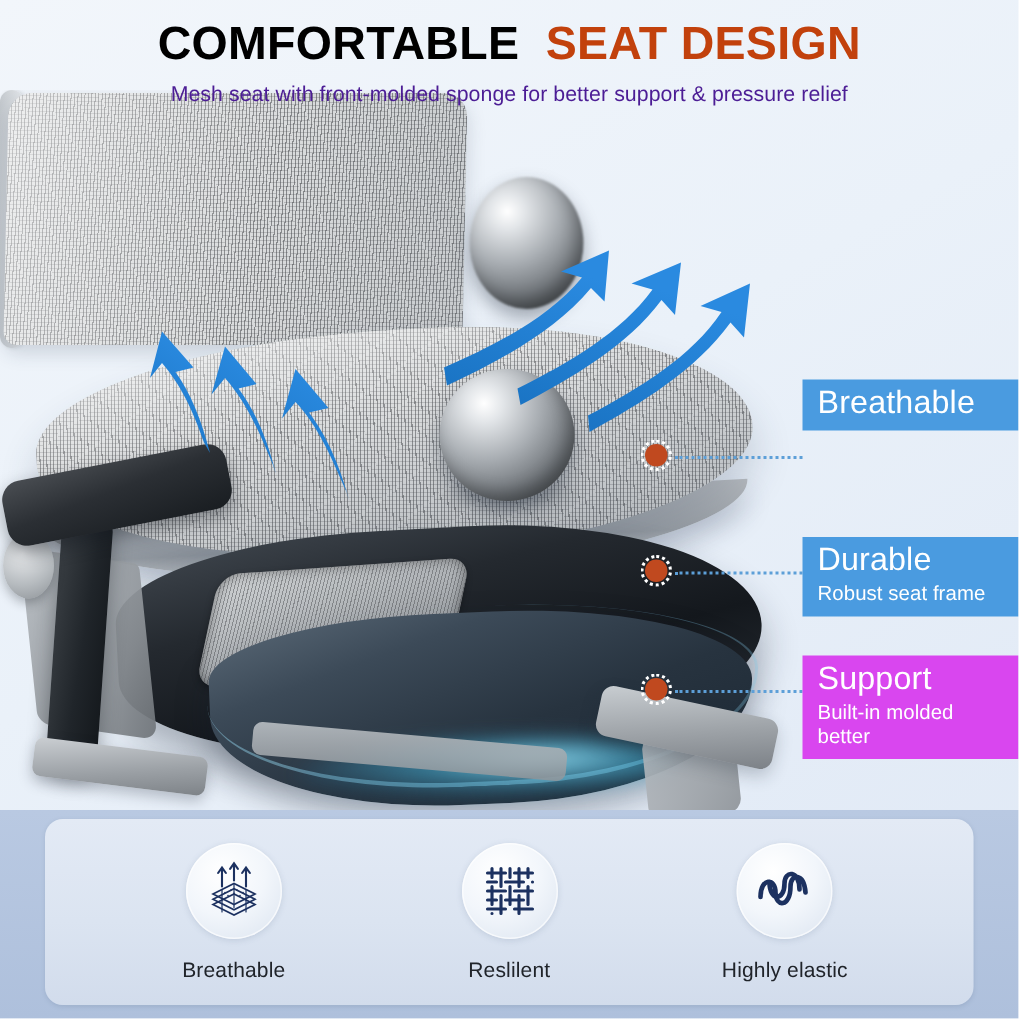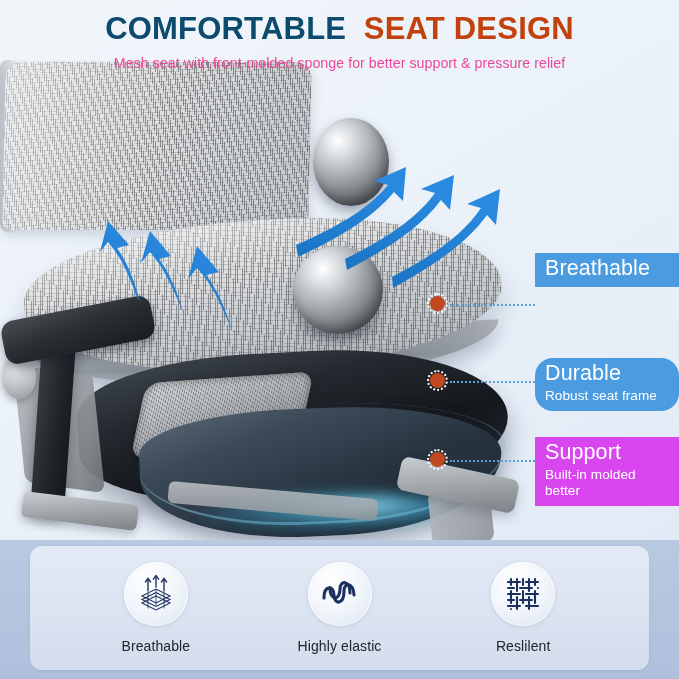--- a/index.html
+++ b/index.html
@@ -10,21 +10,21 @@
     position:relative;
   }
 
   
   #header { position:absolute; left:0; top:0; width:679px; height:88px;
             text-align:center; z-index:40; }
   #title { font-size:31px; font-weight:bold; letter-spacing:.2px;
            padding-top:13px; line-height:1.05; white-space:nowrap; }
   #title .w1 { color:#c1391a; }
   #title .w2 { color:#1b5ca8; }
-  #subtitle { font-size:14.2px; color:#ec4899; padding-top:9px;
+  #subtitle { font-size:14.2px; color:#4c1d95; padding-top:9px;
               letter-spacing:.05px; white-space:nowrap; }
 
   
   #stage { position:absolute; left:0; top:60px; width:679px; height:480px;
            overflow:hidden; z-index:5; }
 
   
   .mesh {
     background-color:#d8dadb;
     background-image:
@@ -175,21 +175,21 @@
         background:radial-gradient(circle at 38% 30%, #ffffff 0%, #f2f6fb 48%, #dae3ef 100%);
         box-shadow:0 1px 4px rgba(95,115,145,.20), inset 0 0 0 1px rgba(255,255,255,.65);
         display:flex; align-items:center; justify-content:center; }
   .feat-label { font-size:14px; color:#20242a; padding-top:12px; letter-spacing:.1px; }
 </style>
 </head>
 <body>
 
 <div id="header">
   <div id="title">
-    <span class="w1" style="color: #0c4a6e;">COMFORTABLE</span>
+    <span class="w1" style="color: #000000;">COMFORTABLE</span>
     <span>&nbsp;</span><span class="w2" style="color: #c2410c;">SEAT DESIGN</span>
   </div>
   <div id="subtitle">Mesh seat with front-molded sponge for better support &amp; pressure relief</div>
 </div>
 
 <div id="stage">
 
   <div id="backrest-frame"></div>
   <div id="backrest" class="mesh"></div>
 
@@ -244,21 +244,21 @@
 <div class="marker" style="left: 430px; top: 373px; background: rgb(192, 73, 31);"></div>
 <div class="leader" style="left: 450px; top: 381px; width: 85px; border-top-color: rgb(93, 159, 216);"></div>
 
 <div class="marker" style="left: 430px; top: 452px; background: rgb(192, 73, 31);"></div>
 <div class="leader" style="left: 450px; top: 460px; width: 85px; border-top-color: rgb(93, 159, 216);"></div>
 
 <div class="callout" id="callout-1" style="background: rgb(74, 155, 224);">
   <div class="big">Breathable</div>
 </div>
 
-<div class="callout" id="callout-2" style="background: rgb(74, 155, 224); border-radius: 18px;">
+<div class="callout" id="callout-2" style="background: rgb(74, 155, 224);">
   <div class="big">Durable</div>
   <div class="small">Robust seat frame</div>
 </div>
 
 <div class="callout" id="callout-3" style="background: #d946ef;">
   <div class="big">Support</div>
   <div class="small">Built-in molded better</div>
 </div>
 
 <div id="bottom-band"></div>
@@ -291,43 +291,43 @@
             <circle cx="20" cy="21.6" r=".55"></circle>
           <circle cx="24" cy="23" r=".55"></circle>
         </g>
       </svg>
     </div>
     <div class="feat-label">Breathable</div>
   </div>
 
   <div class="feature">
     <div class="feat-circle">
-      <svg width="42" height="36" viewBox="0 0 42 36">
-        <path d="M5,22 C5,9 15,9 15,19 C15,29 25,29 25,15 C25,6 34,6 35,19" fill="none" stroke="#1c3160" stroke-width="3.1" stroke-linecap="round"></path>
-        <path d="M11,12 C11,25 21,25 21,13 C21,4 31,4 31,17" fill="none" stroke="#1c3160" stroke-width="3.1" stroke-linecap="round"></path>
-      </svg>
-    </div>
-    <div class="feat-label">Highly elastic</div>
-  </div>
-
-  <div class="feature">
-    <div class="feat-circle">
       <svg width="38" height="38" viewBox="0 0 38 38">
         <g stroke="#1c3160" stroke-width="2.1" fill="none" stroke-linecap="round">
           <path d="M4,7 L16,7 M22,7 L34,7"></path>
           <path d="M4,13 L10,13 M16,13 L28,13 M34,13 L34,13"></path>
           <path d="M4,19 L16,19 M22,19 L34,19"></path>
           <path d="M4,25 L10,25 M16,25 L28,25"></path>
           <path d="M4,31 L16,31 M22,31 L34,31"></path>
         </g>
         <g stroke="#1c3160" stroke-width="2.1" fill="none" stroke-linecap="round">
           <path d="M7,4 L7,10 M7,16 L7,28 M7,34 L7,34"></path>
           <path d="M13,4 L13,16 M13,22 L13,34"></path>
           <path d="M19,4 L19,10 M19,16 L19,28"></path>
           <path d="M25,4 L25,16 M25,22 L25,34"></path>
           <path d="M31,4 L31,10 M31,16 L31,28"></path>
         </g>
       </svg>
     </div>
     <div class="feat-label">Reslilent</div>
   </div>
 
+  <div class="feature">
+    <div class="feat-circle">
+      <svg width="42" height="36" viewBox="0 0 42 36">
+        <path d="M5,22 C5,9 15,9 15,19 C15,29 25,29 25,15 C25,6 34,6 35,19" fill="none" stroke="#1c3160" stroke-width="3.1" stroke-linecap="round"></path>
+        <path d="M11,12 C11,25 21,25 21,13 C21,4 31,4 31,17" fill="none" stroke="#1c3160" stroke-width="3.1" stroke-linecap="round"></path>
+      </svg>
+    </div>
+    <div class="feat-label">Highly elastic</div>
+  </div>
+
 </div>
 
 </body></html>

